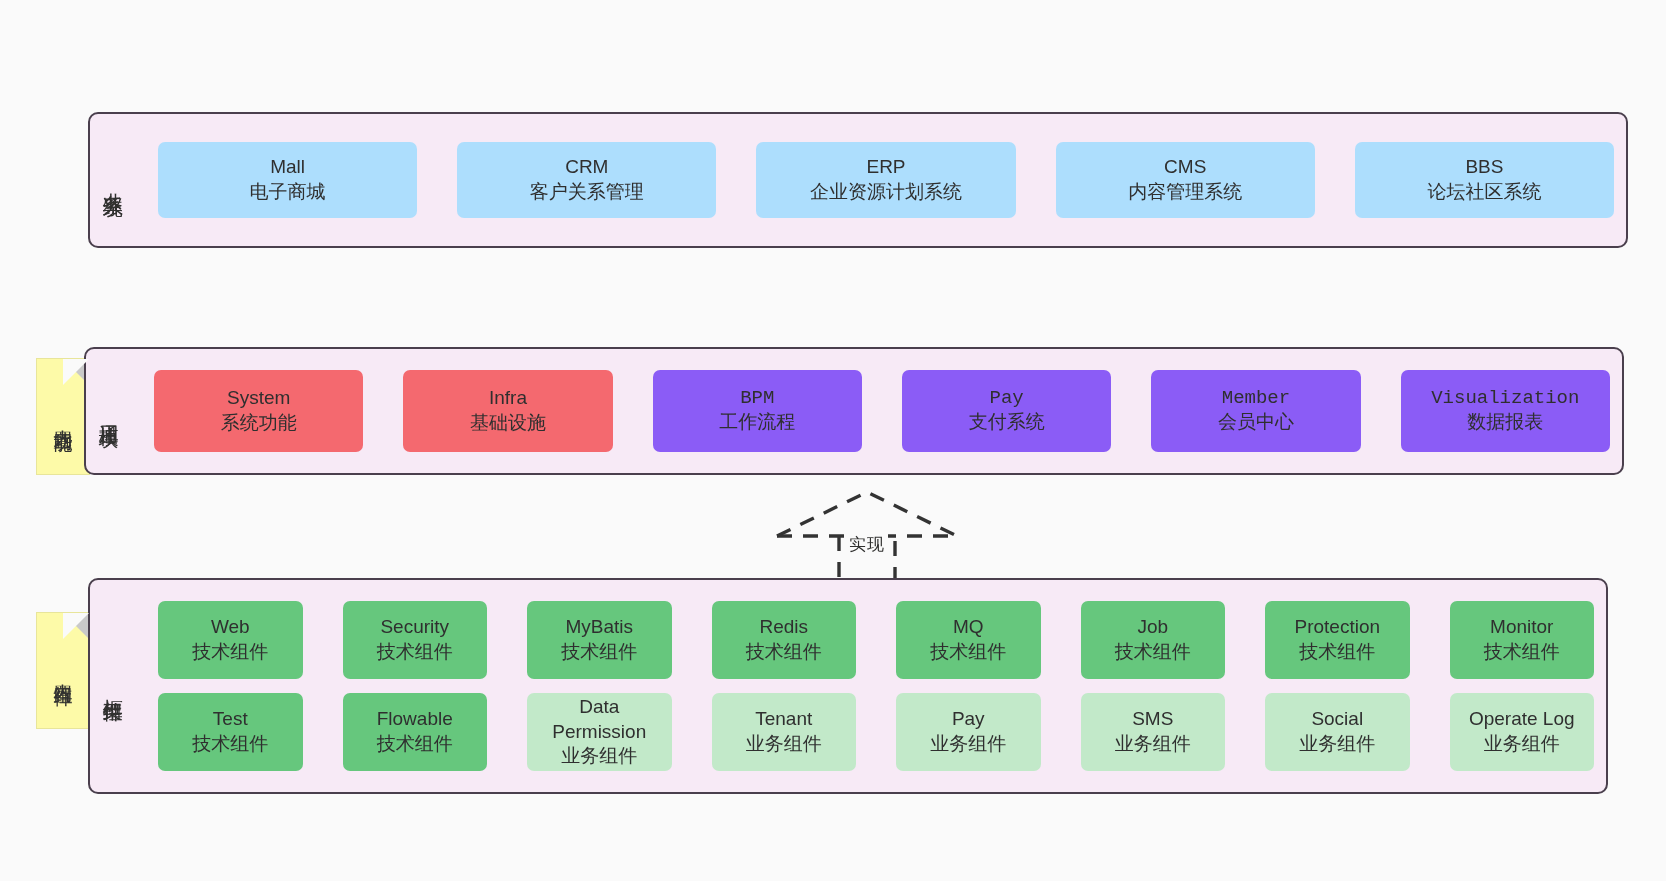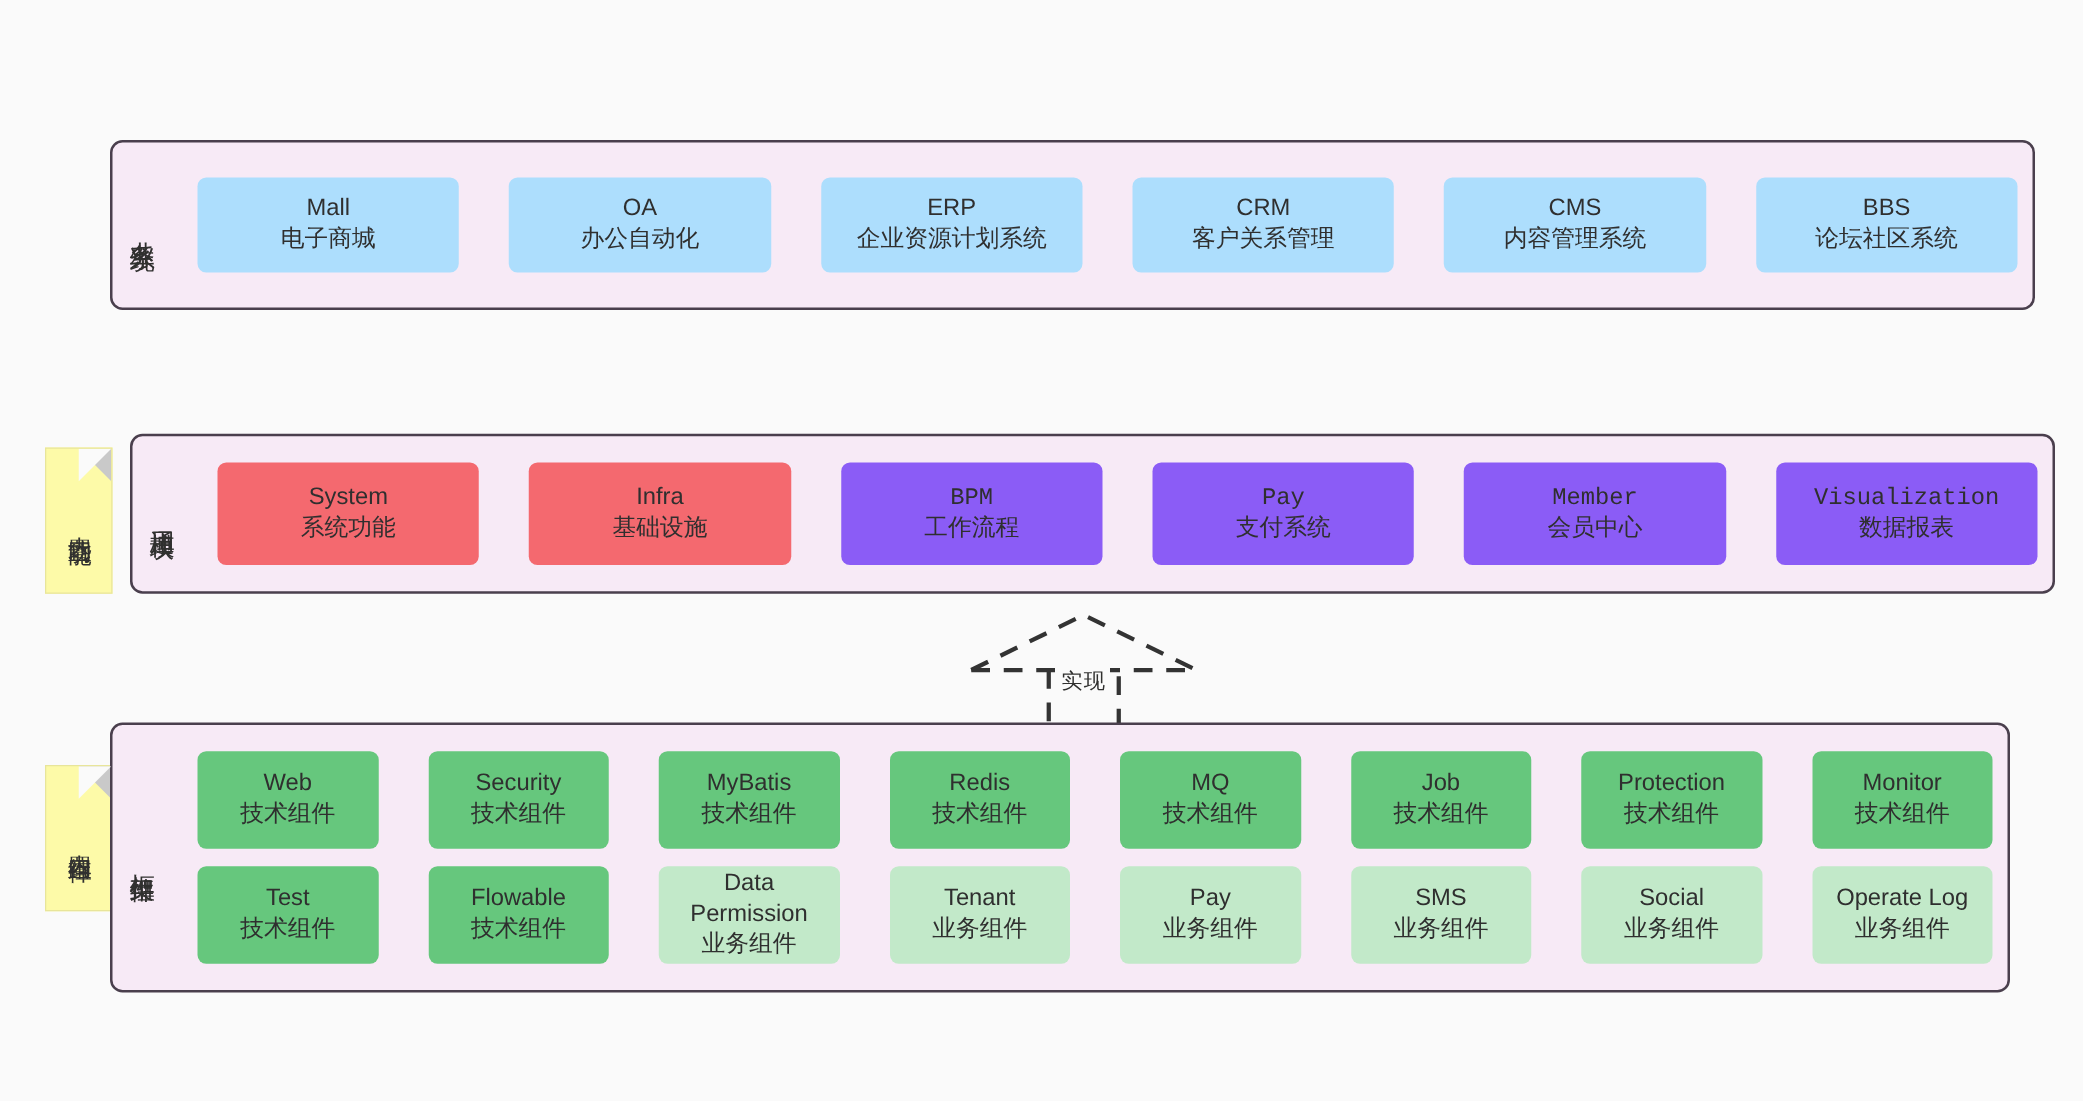--- a/index.html
+++ b/index.html
@@ -147,43 +147,37 @@
     <div class="layer-body">
       <div class="row">
 
         <div class="cell">
           <div class="card c-blue h-top">
             <span class="en">Mall</span>
             <span class="cn">电子商城</span>
           </div>
         </div>
 
-        <div class="cell">
-          <div class="card c-blue h-top">
-            <span class="en">OA</span>
-            <span class="cn">办公自动化</span>
+
+        <div class="cell">
+          <div class="card c-blue h-top">
+            <span class="en">CRM</span>
+            <span class="cn">客户关系管理</span>
           </div>
         </div>
 
         <div class="cell">
           <div class="card c-blue h-top">
             <span class="en">ERP</span>
             <span class="cn">企业资源计划系统</span>
           </div>
         </div>
 
         <div class="cell">
           <div class="card c-blue h-top">
-            <span class="en">CRM</span>
-            <span class="cn">客户关系管理</span>
-          </div>
-        </div>
-
-        <div class="cell">
-          <div class="card c-blue h-top">
             <span class="en">CMS</span>
             <span class="cn">内容管理系统</span>
           </div>
         </div>
 
         <div class="cell">
           <div class="card c-blue h-top">
             <span class="en">BBS</span>
             <span class="cn">论坛社区系统</span>
           </div>
@@ -191,21 +185,21 @@
 
       </div>
     </div>
   </div>
 
 
   <div class="note" style="left:36px; top:358px; height:117px;">
     <span class="note-text">内置功能</span>
   </div>
 
-  <div class="layer" id="layer-common" style="left:104px; top:347px; width:1540px; height:128px;">
+  <div class="layer" id="layer-common" style="left:84px; top:347px; width:1540px; height:128px;">
     <div class="layer-title">通用模块</div>
     <div class="layer-body">
       <div class="row">
 
         <div class="cell">
           <div class="card c-red h-mid">
             <span class="en">System</span>
             <span class="cn">系统功能</span>
           </div>
         </div>

